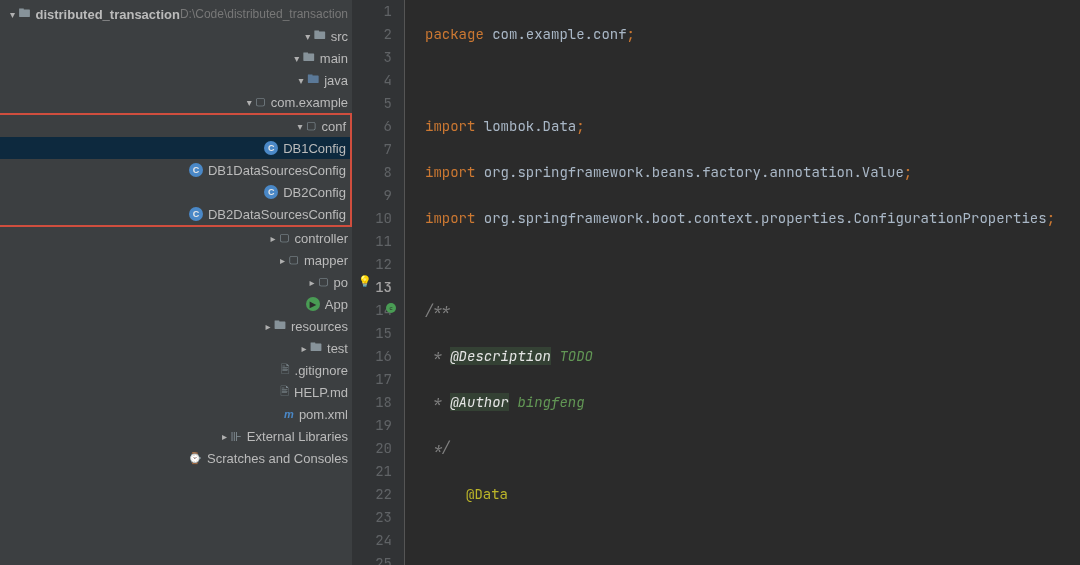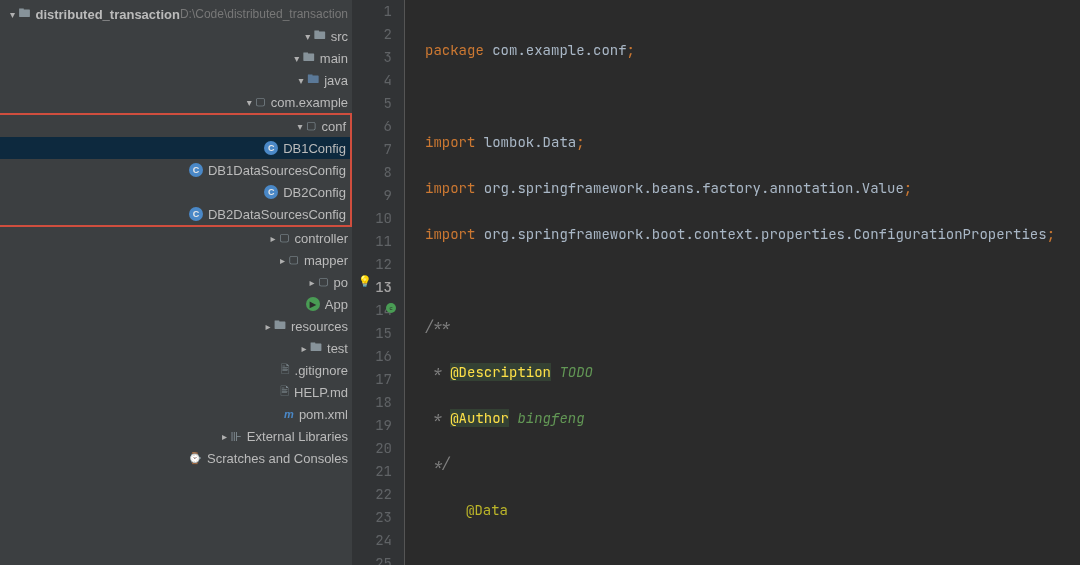--- a/index.html
+++ b/index.html
@@ -117,29 +117,29 @@
       text-align: right;
       padding-right: 12px;
       padding-top: 0px;
       border-right: 1px solid #555;
       position: relative;
     }
     .gutter .ln { height: 23px; position: relative; }
     .gutter .current { color: #a4a3a3; font-weight: 500;}
     .code {
       padding-left: 20px;
-      padding-top: 16px;
+      padding-top: 0px;
       flex: 1;
       white-space: pre;
     }
     .code .row { height: 23px; }
     .kw { color: #cc7832; }
     .annot { color: #bbb529; margin-left: 41px; }
     .comment { color: #808080; font-style: italic; }
-    .doc-bg { background: #344134; color: #fde047; }
+    .doc-bg { background: #344134; color: #e5e5e5; font-style: italic;}
     .doc-txt { color: #629755; font-style: italic;}
     .ident { color: #a9b7c6; }
     .bulb {
       position: absolute;
       left: 358px;
       top: 275px;
       font-size: 11px;
     }
     .gutter-icon {
       position: absolute;

